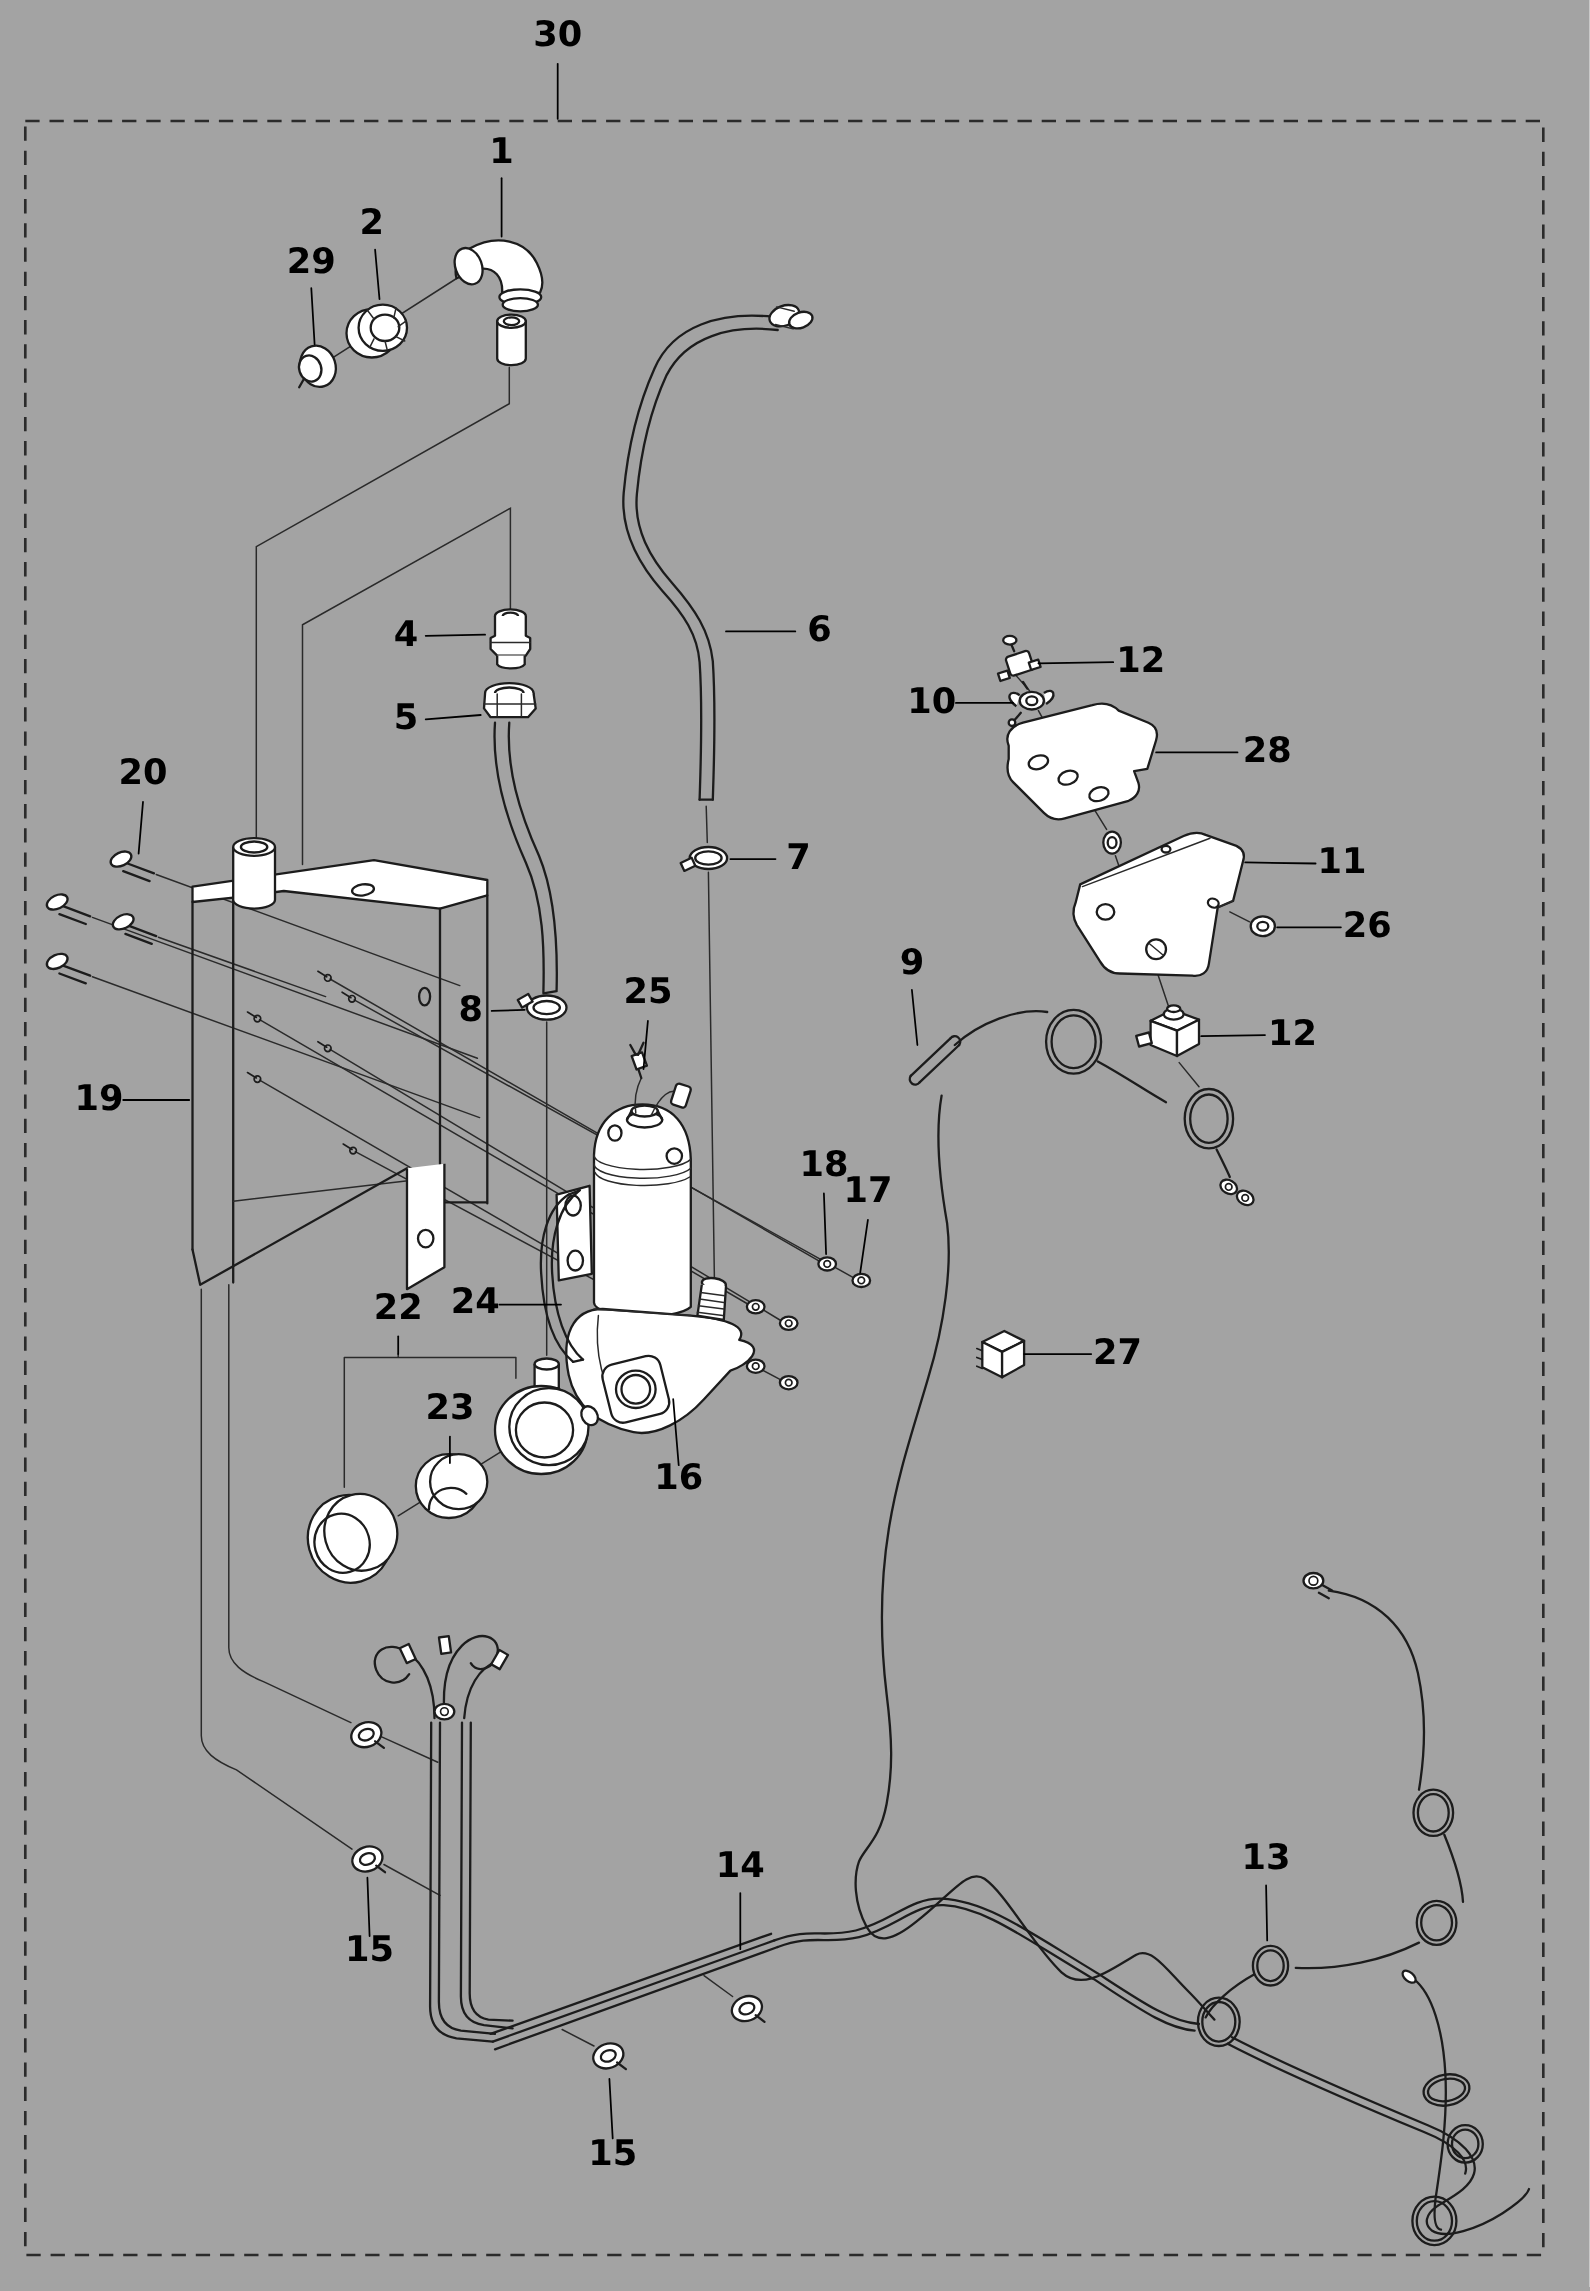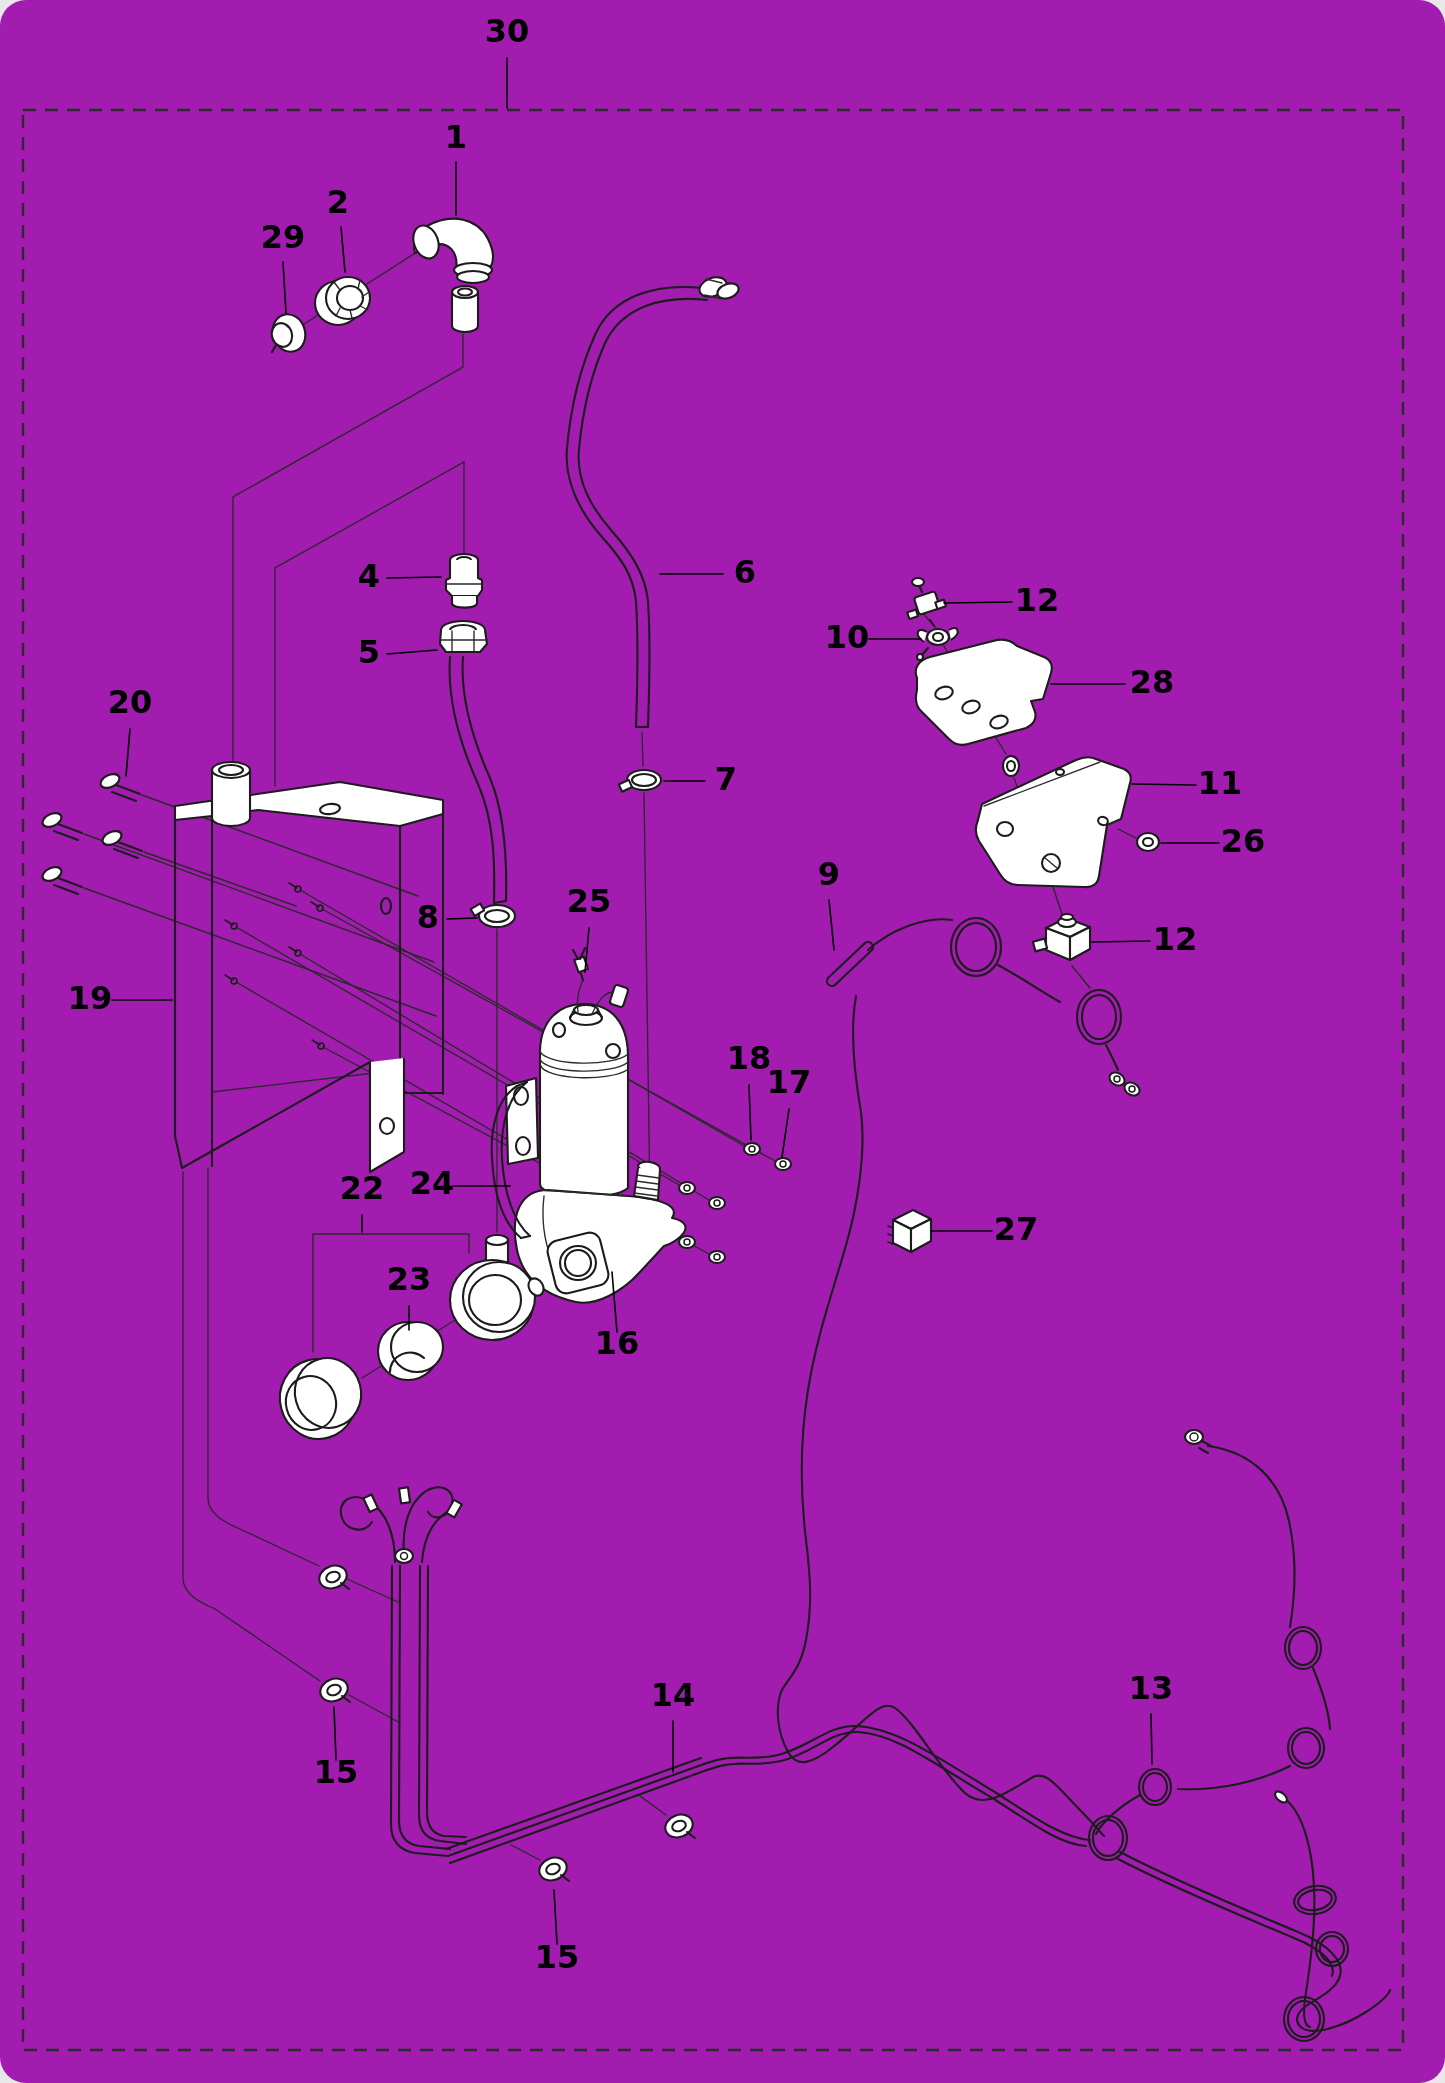--- a/index.html
+++ b/index.html
@@ -14,21 +14,21 @@
   .s1{fill:none;stroke:#2a2a2a;stroke-width:1.35;stroke-linecap:round;}
   
   .cl{fill:none;stroke:#000000;stroke-width:1.6;stroke-linecap:round;}
   
   .ct{font:bold 32px "DejaVu Sans",sans-serif;fill:#000000;text-anchor:middle;}
   .thin{stroke-width:1.5;}
 </style>
 </head>
 <body>
 
-<div class="page" style="background: #a21caf; border-radius: 26px;">
+<div class="page" style="background: #a3a3a3;">
 <svg viewBox="0 0 1445 2083">
 
   <g>
     <path class="s1" d="M463,334 L463,367 L233,497 L233,764"></path>
     <path class="s1" d="M464,554 L464,462 L275,568 L275,786"></path>
     <path class="s1" d="M298,328 L420,250"></path>
     <path class="s1" d="M497,929 L497,1232"></path>
     <path class="s1" d="M642,733 L643,766"></path>
     <path class="s1" d="M644,793 L650,1200"></path>
 

